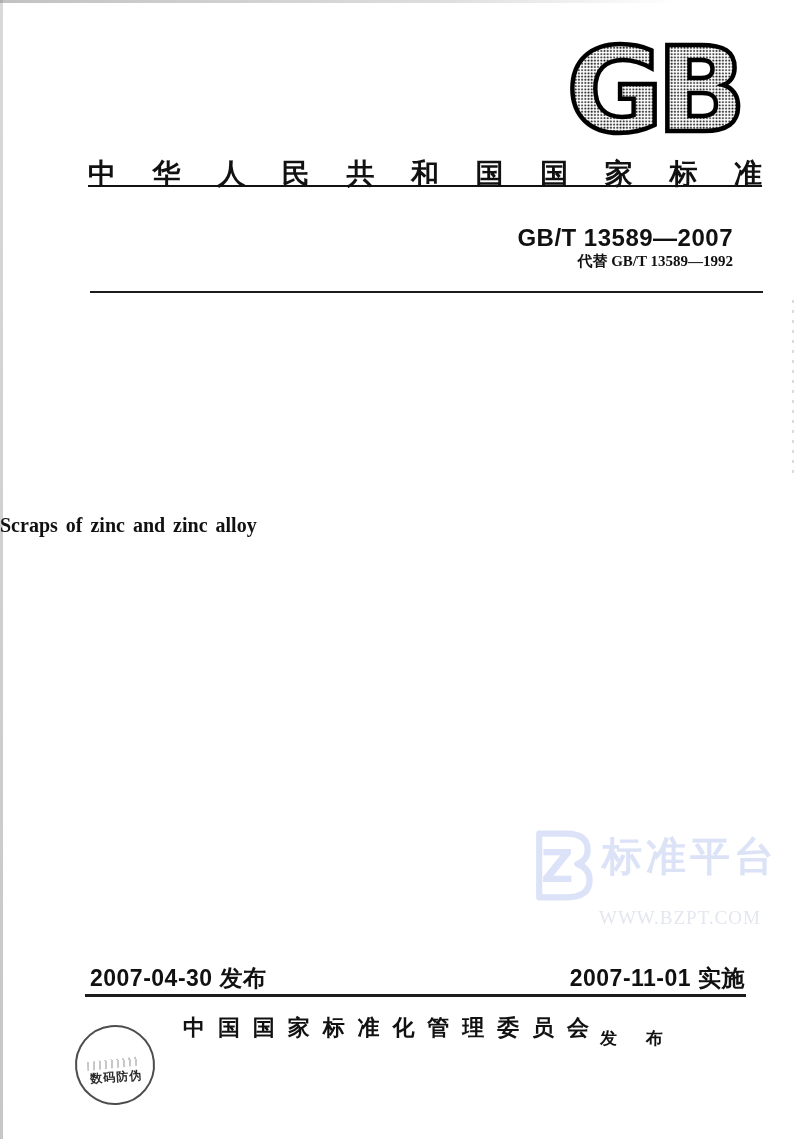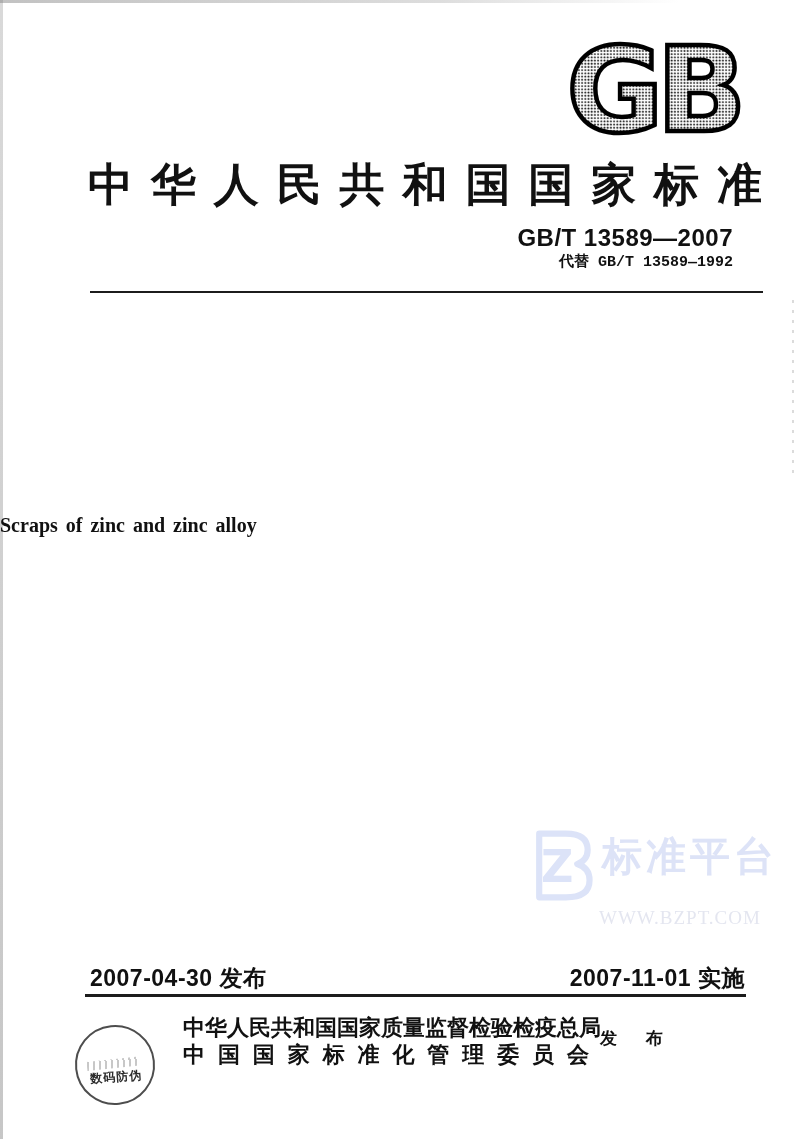--- a/index.html
+++ b/index.html
@@ -13,26 +13,26 @@
     background:linear-gradient(90deg,rgba(120,120,120,.45) 0%,rgba(120,120,120,.25) 55%,rgba(120,120,120,0) 85%);}
   .edge-left{position:absolute;top:0;left:0;width:3px;height:100%;
     background:linear-gradient(180deg,rgba(130,130,130,.30),rgba(130,130,130,.45));}
   .edge-right-marks{position:absolute;left:792px;top:300px;width:2px;height:175px;opacity:.35;
     background:repeating-linear-gradient(180deg,#999 0 3px,transparent 3px 10px);}
   
   .ics{position:absolute;left:90px;top:36px;font-weight:bold;font-size:17px;line-height:21px;letter-spacing:.5px;}
   .gb-logo{position:absolute;left:552px;top:40px;width:202px;height:102px;}
   .heading{
     position:absolute;left:88px;top:155px;width:674px;height:50px;
-    font-family:"Liberation Serif","DejaVu Serif",serif;font-weight:bold;font-size:45px;
-    text-align:justify;text-align-last:justify;white-space:nowrap;
+    font-family:"Liberation Serif","DejaVu Serif",serif;font-weight:bold;font-size:28px;
+    text-align:justify;text-align-last:justify;white-space:nowrap;text-decoration:underline;
   }
   .std-number{position:absolute;right:67px;top:224px;font-size:24px;font-weight:bold;letter-spacing:.5px;text-align:right;}
   .replaces{position:absolute;right:67px;top:252px;font-size:15px;font-weight:bold;
-    font-family:Liberation Mono, monospace;text-align:right;}
+    font-family:Liberation Serif, serif;text-align:right;}
   .rule-top{position:absolute;left:90px;top:291px;width:673px;height:2px;background:#1c1c1c;}
   
   .title-cn{position:absolute;left:0;top:447px;width:100%;text-align:center;
     font-weight:bold;font-size:40px;letter-spacing:5px;}
   .title-en{position:absolute;left:0;top:514px;width:100%;text-align:left;
     font-family:"Liberation Serif","DejaVu Serif",serif;font-weight:bold;font-size:20px;word-spacing:3px;}
   
   .wm-logo{position:absolute;left:524px;top:827px;width:76px;height:76px;}
   .wm-name{position:absolute;left:602px;top:829px;font-weight:bold;font-size:40px;
     letter-spacing:4px;color:#dde3f7;}
@@ -87,21 +87,20 @@
     <text x="18" y="58" font-family="'DejaVu Sans','Liberation Sans',sans-serif" font-weight="bold" font-size="47" fill="#dce3f8">Z</text>
   </svg>
   <div class="wm-name">标准平台</div>
   <div class="wm-url">WWW.BZPT.COM</div>
 
   <div class="issue-date">2007-04-30 发布</div>
   <div class="impl-date">2007-11-01 实施</div>
   <div class="rule-bottom"></div>
 
   <div class="issuer">
-    <span class="issuer-line">中华人民共和国国家质量监督检验检疫总局</span>
     <span class="issuer-line">中国国家标准化管理委员会</span>
   </div>
   <div class="publish-label">发 布</div>
 
   <div class="stamp">
     <div class="stamp-smudge"></div>
     <div class="stamp-text">数码防伪</div>
   </div>
 
 </div>

